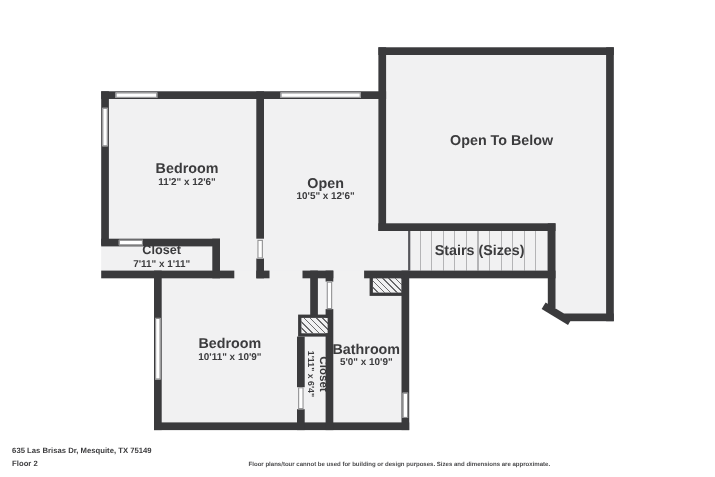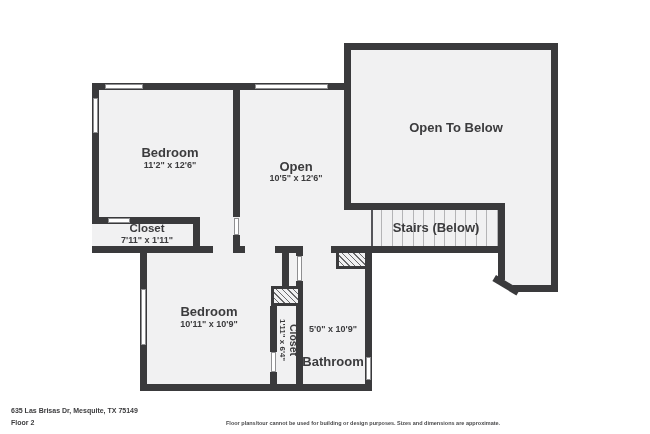--- a/index.html
+++ b/index.html
@@ -78,26 +78,26 @@
   <div class="room-dims" style="left:170px;top:161px;">11'2" x 12'6"</div>
 
   <div class="room-name" style="left:296px;top:160px;">Open</div>
   <div class="room-dims" style="left:296px;top:174px;">10'5" x 12'6"</div>
 
   <div class="room-name" style="left:456px;top:121px;">Open To Below</div>
 
   <div class="room-name small-name" style="left:147px;top:223px;">Closet</div>
   <div class="room-dims" style="left:147px;top:236px;">7'11" x 1'11"</div>
 
-  <div class="room-name" style="left:436px;top:221px;">Stairs (Below)</div>
+  <div class="room-name" style="left:436px;top:221px;">Stairs (Sizes)</div>
 
   <div class="room-name" style="left:209px;top:305px;">Bedroom</div>
   <div class="room-dims" style="left:209px;top:320px;">10'11" x 10'9"</div>
 
-  <div class="room-name" style="left:333px;top:311px;margin-top:44px;">Bathroom</div>
+  <div class="room-name" style="left:333px;top:311px;">Bathroom</div>
   <div class="room-dims" style="left:333px;top:325px;">5'0" x 10'9"</div>
 
   <div class="vlabel" style="left:288px;top:340px;">
     <div class="vn">Closet</div>
     <div class="vd">1'11" x 6'4"</div>
   </div>
 
   <div class="footer-addr">635 Las Brisas Dr, Mesquite, TX 75149</div>
   <div class="footer-floor">Floor 2</div>
   <div class="disclaimer">Floor plans/tour cannot be used for building or design purposes. Sizes and dimensions are approximate.</div>

